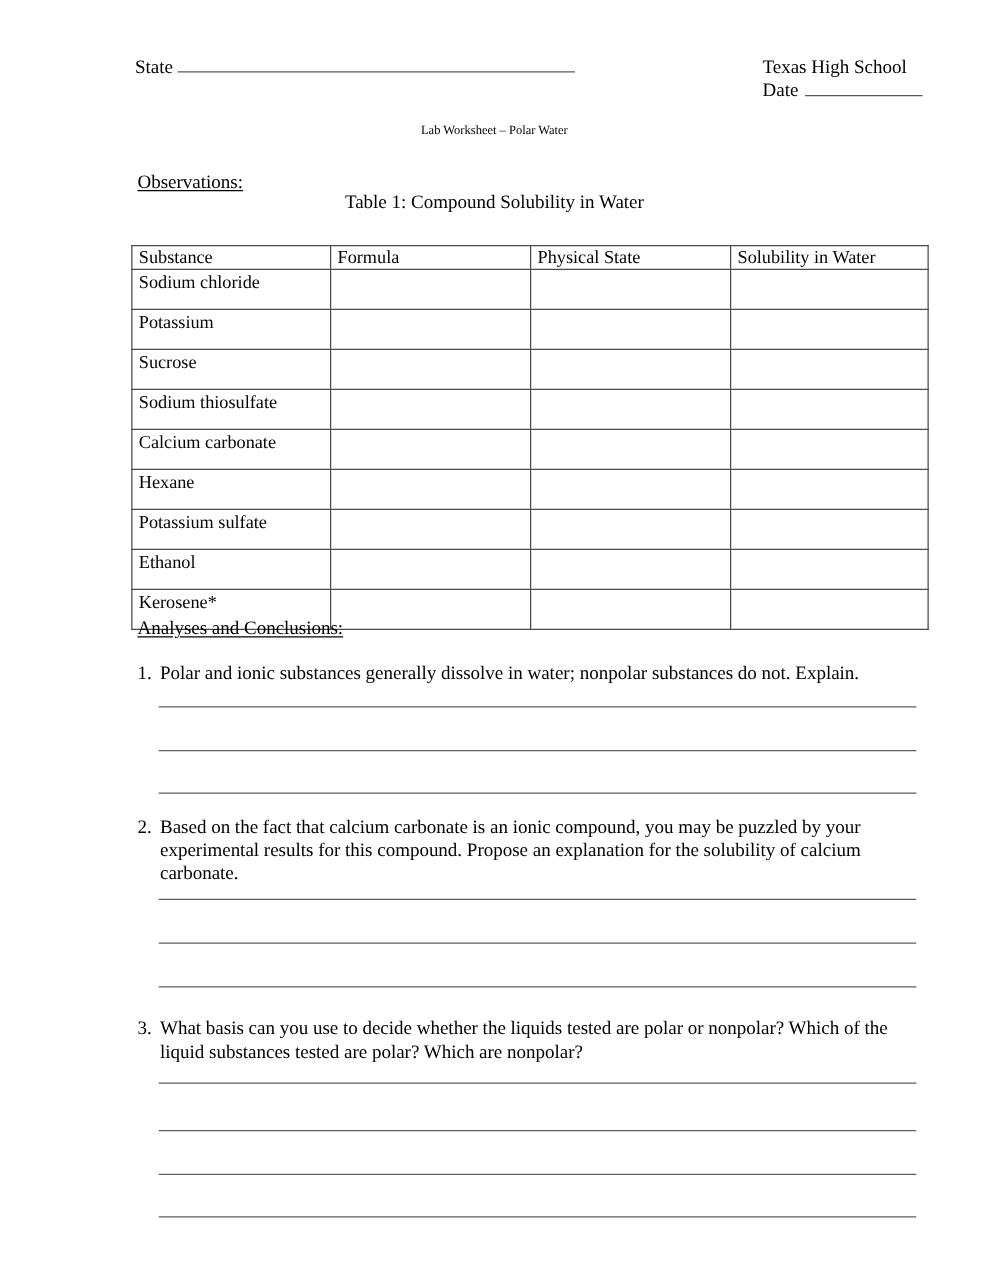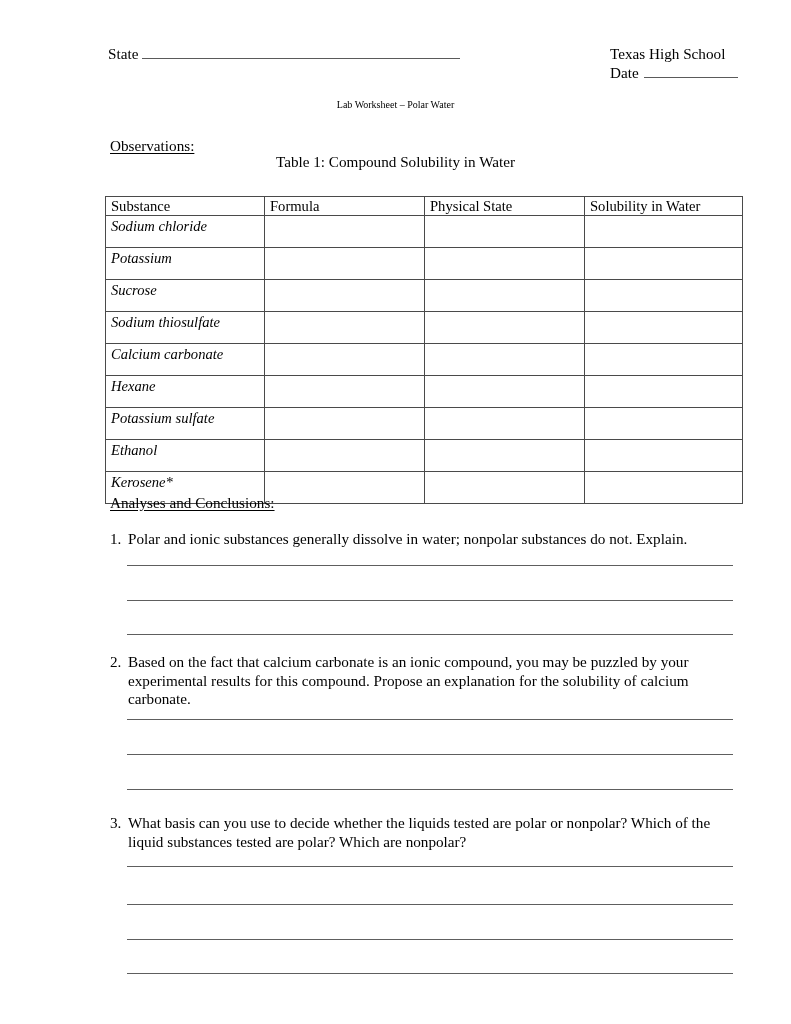--- a/index.html
+++ b/index.html
@@ -111,21 +111,21 @@
   }
   #solubility-table th,
   #solubility-table td {
     border: 1px solid #4a4a4a;
     text-align: left;
     vertical-align: top;
     padding: 1px 0 0 5px;
     font-weight: normal;
   }
   #solubility-table thead th { height: 18px; line-height: 18px; padding-top: 0; }
-  #solubility-table tbody td { height: 30px; line-height: 19px; font-style: italic; }
+  #solubility-table tbody td { height: 30px; line-height: 19px; }
   .col-sub  { width: 159px; }
   .col-form { width: 160px; }
   .col-phys { width: 160px; }
   .col-solu { width: 158px; }
 
   
   .question {
     position: absolute;
     font-size: 15.2px;
     line-height: 18.6px;

